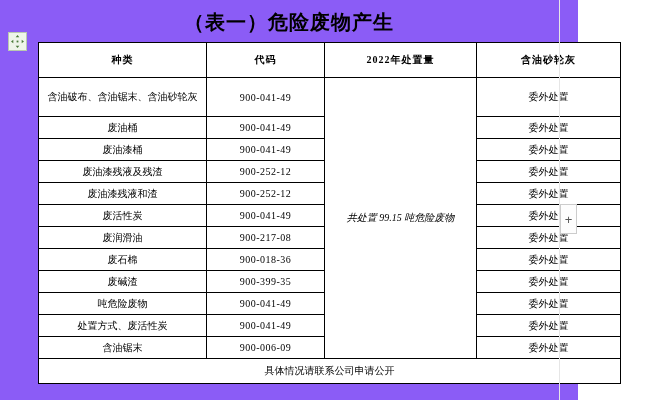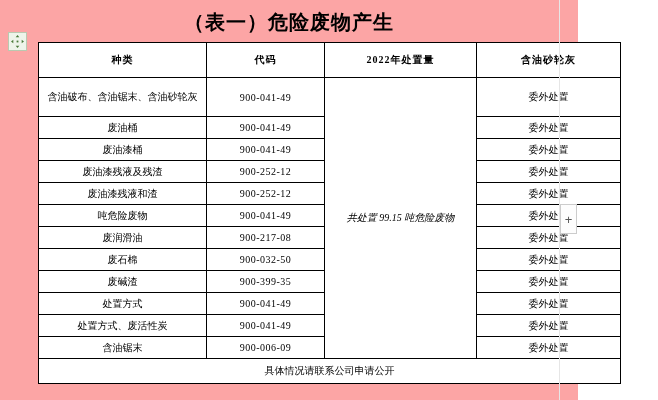--- a/index.html
+++ b/index.html
@@ -13,21 +13,21 @@
     overflow: hidden;
     font-family: "Liberation Serif", "DejaVu Serif", serif;
     color: #000000;
     position: relative;
   }
   .page {
     position: absolute;
     left: 0; top: 0;
     width: 578px;
     height: 400px;
-    background: #fca5a5;
+    background: #8b5cf6;
   }
   .doc-title {
     text-align: center;
     font-size: 20px;
     font-weight: bold;
     letter-spacing: 1px;
     padding-top: 9px;
     padding-bottom: 6px;
     font-family: "Liberation Serif", "DejaVu Serif", serif;
   }
@@ -184,45 +184,45 @@
           <td class="method">委外处置</td>
         </tr>
 
         <tr class="row-std">
           <td class="kind">废油漆残液和渣</td>
           <td class="code">900-252-12</td>
           <td class="method">委外处置</td>
         </tr>
 
         <tr class="row-std">
-          <td class="kind">吨危险废物</td>
+          <td class="kind">废活性炭</td>
           <td class="code">900-041-49</td>
           <td class="method">委外处置</td>
         </tr>
 
         <tr class="row-std">
           <td class="kind">废润滑油</td>
           <td class="code">900-217-08</td>
           <td class="method">委外处置</td>
         </tr>
 
         <tr class="row-std">
           <td class="kind">废石棉</td>
-          <td class="code">900-032-50</td>
+          <td class="code">900-018-36</td>
           <td class="method">委外处置</td>
         </tr>
 
         <tr class="row-std">
           <td class="kind">废碱渣</td>
           <td class="code">900-399-35</td>
           <td class="method">委外处置</td>
         </tr>
 
         <tr class="row-std">
-          <td class="kind">处置方式</td>
+          <td class="kind">吨危险废物</td>
           <td class="code">900-041-49</td>
           <td class="method">委外处置</td>
         </tr>
 
         <tr class="row-std">
           <td class="kind">处置方式、废活性炭</td>
           <td class="code">900-041-49</td>
           <td class="method">委外处置</td>
         </tr>
 

